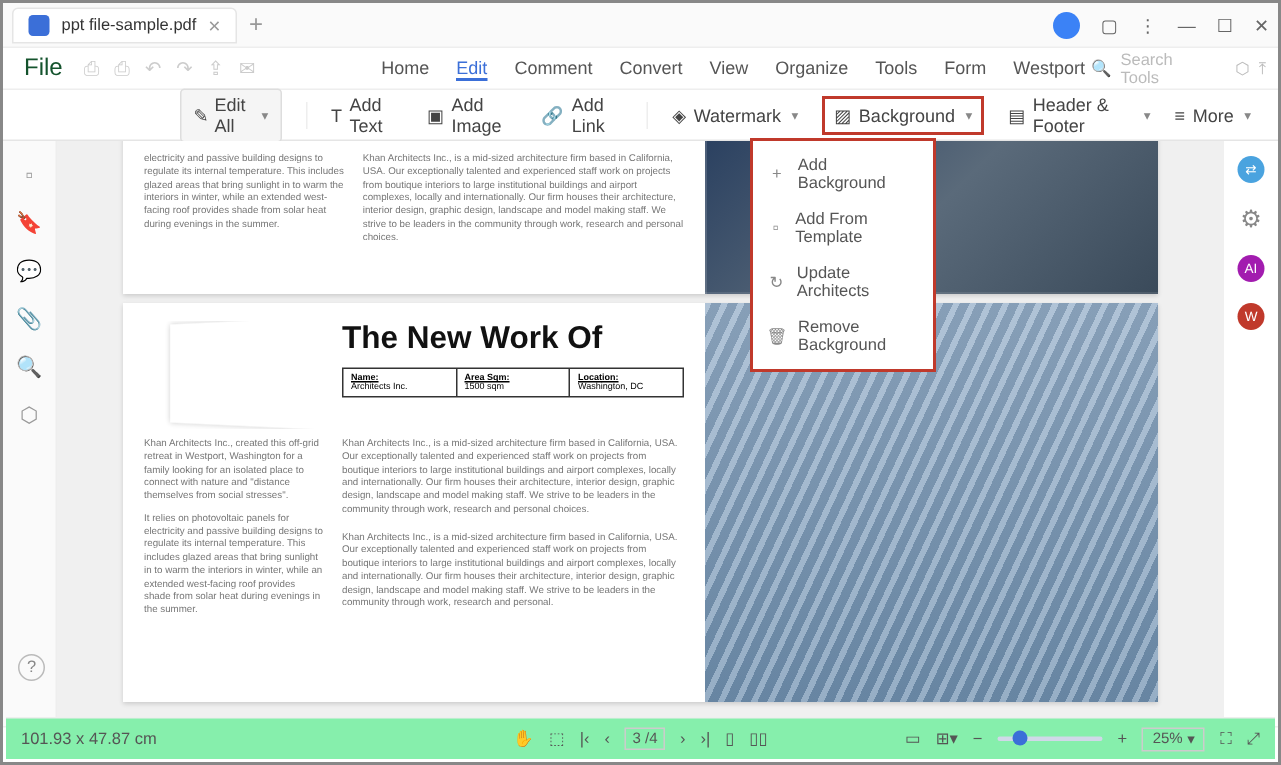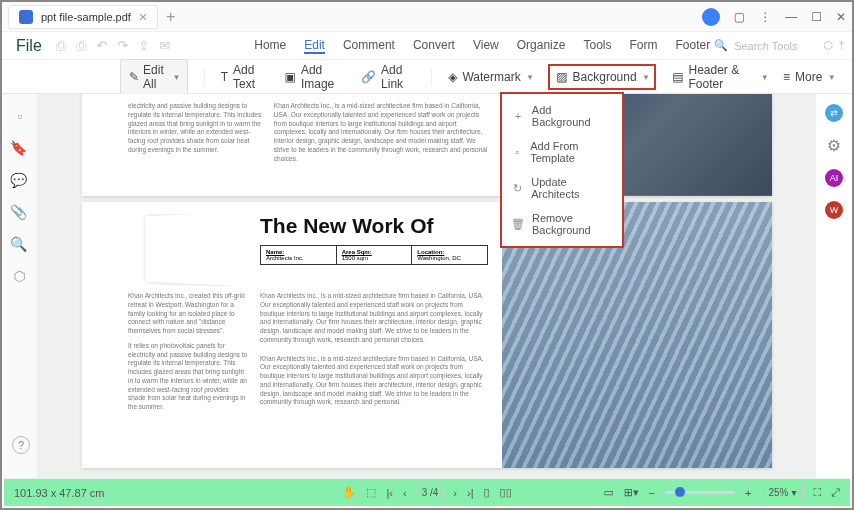--- a/index.html
+++ b/index.html
@@ -34,21 +34,21 @@
 .bg-item .mi { width: 12px; display: flex; justify-content: center; color: #888; }
 
 .workspace { display: flex; height: 390px; background: #f5f5f5; }
 .left-rail { width: 36px; background: #fafafa; display: flex; flex-direction: column; align-items: center; gap: 16px; padding-top: 14px; border-right: 1px solid #eee; }
 .left-rail span { color: #999; font-size: 14px; }
 .right-rail { width: 36px; background: #fff; display: flex; flex-direction: column; align-items: center; gap: 14px; padding-top: 10px; }
 .right-rail .badge { width: 18px; height: 18px; border-radius: 50%; display: flex; align-items: center; justify-content: center; font-size: 9px; color: #fff; }
 
 .canvas { flex: 1; overflow: hidden; background: #f0f0f0; position: relative; padding: 0 18px; }
 .page { background: #fff; margin: 6px auto; width: 690px; box-shadow: 0 1px 3px rgba(0,0,0,.15); display: flex; }
-.page-left { width: 388px; padding: 12px 14px; display: flex; gap: 12px; margin-left: 32px; }
+.page-left { width: 388px; padding: 12px 14px; display: flex; gap: 12px; }
 .col { flex: 1; font-size: 6.5px; color: #777; line-height: 1.35; }
 .page-right { flex: 1; background: linear-gradient(135deg, #3a5580 0%, #6a7a8a 50%, #4a5a6a 100%); position: relative; overflow: hidden; }
 .building { position: absolute; inset: 0; background:
   linear-gradient(90deg, rgba(255,255,255,.15) 0 1px, transparent 1px 8px) repeat,
   linear-gradient(0deg, rgba(255,255,255,.1) 0 1px, transparent 1px 8px) repeat,
   linear-gradient(135deg, #2a4060, #5a6a7a, #3a4a5a); }
 .building2 { position: absolute; inset: 0; background:
   repeating-linear-gradient(115deg, rgba(180,200,220,.6) 0 4px, rgba(100,130,160,.5) 4px 10px),
   linear-gradient(180deg, #aabccf, #6a88a4); }
 
@@ -103,21 +103,21 @@
   </div>
   <div class="main-tabs">
     <span>Home</span>
     <span class="active">Edit</span>
     <span>Comment</span>
     <span>Convert</span>
     <span>View</span>
     <span>Organize</span>
     <span>Tools</span>
     <span>Form</span>
-    <span>Footer</span>
+    <span>Westport</span>
   </div>
   <div class="search-area">
     <span>🔍</span>
     <span>Search Tools</span>
     <span style="margin-left:20px">⬡</span>
     <span>⤒</span>
   </div>
 </div>
 
 <div class="ribbon">

